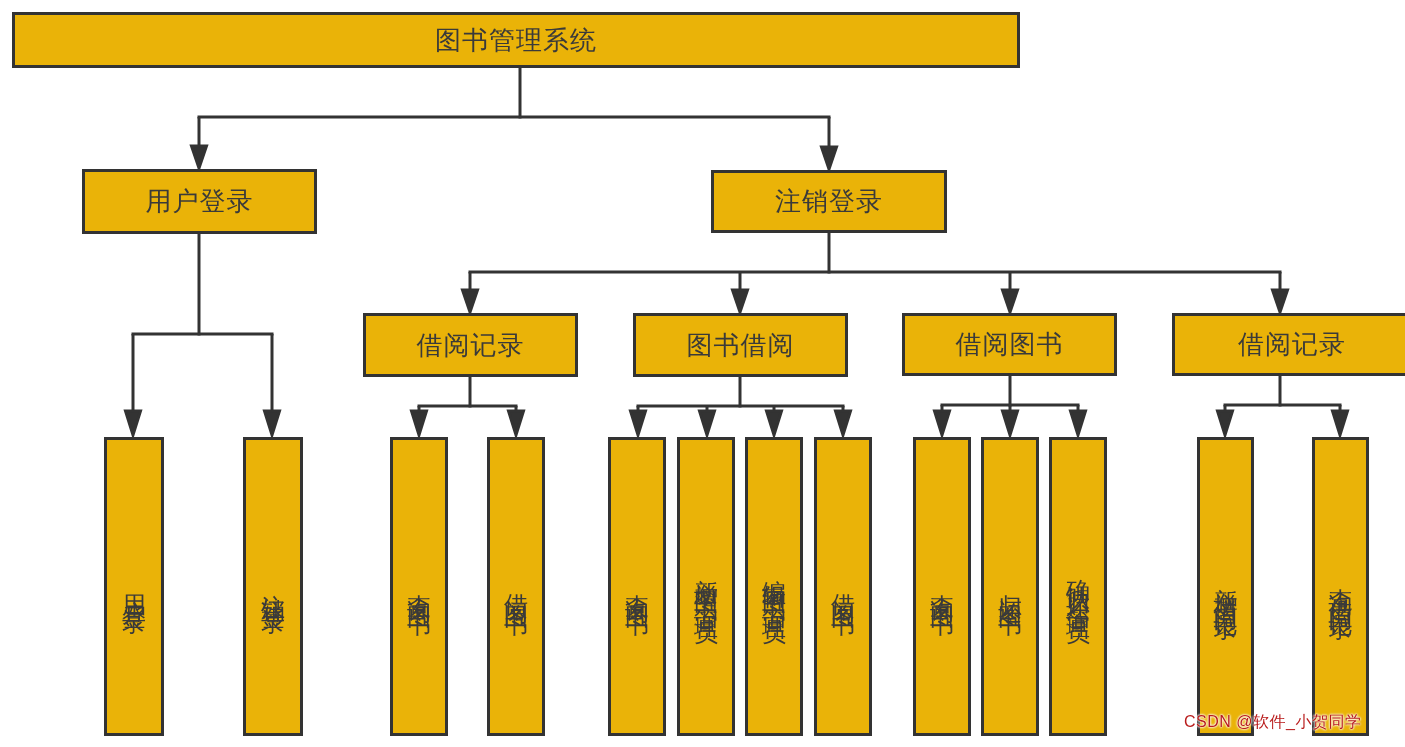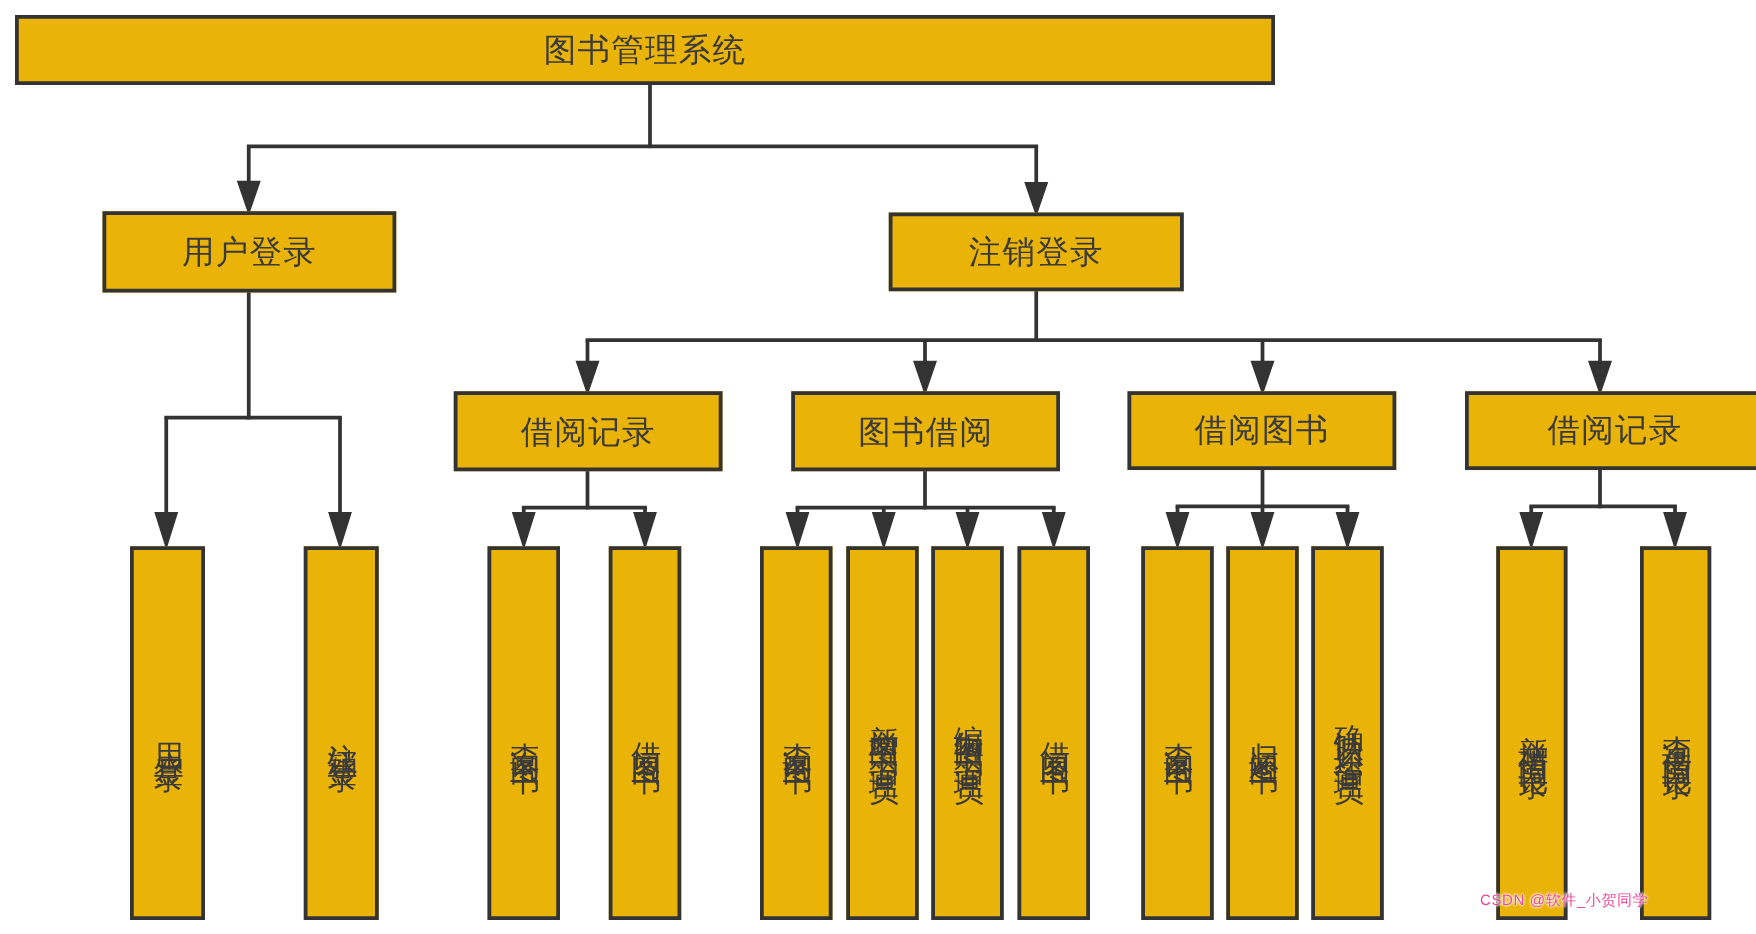--- a/index.html
+++ b/index.html
@@ -26,22 +26,22 @@
   .vnode {
     writing-mode:vertical-rl;
     text-orientation:mixed;
     font-size:24px;
     letter-spacing:6px;
     line-height:1;
   }
   .watermark {
     position:absolute;
     left:1184px; top:712px;
-    font-size:12px;
-    color:#ec4899;
+    font-size:16px;
+    color:#b91c1c;
     letter-spacing:0.5px;
     white-space:nowrap;
     z-index:5;
     text-shadow:0 0 2px #ffffff, 0 0 2px #ffffff, 0 0 3px #ffffff;
   }
 </style>
 </head>
 <body>
 
 <svg class="connectors" width="1405" height="747" viewBox="0 0 1405 747">

